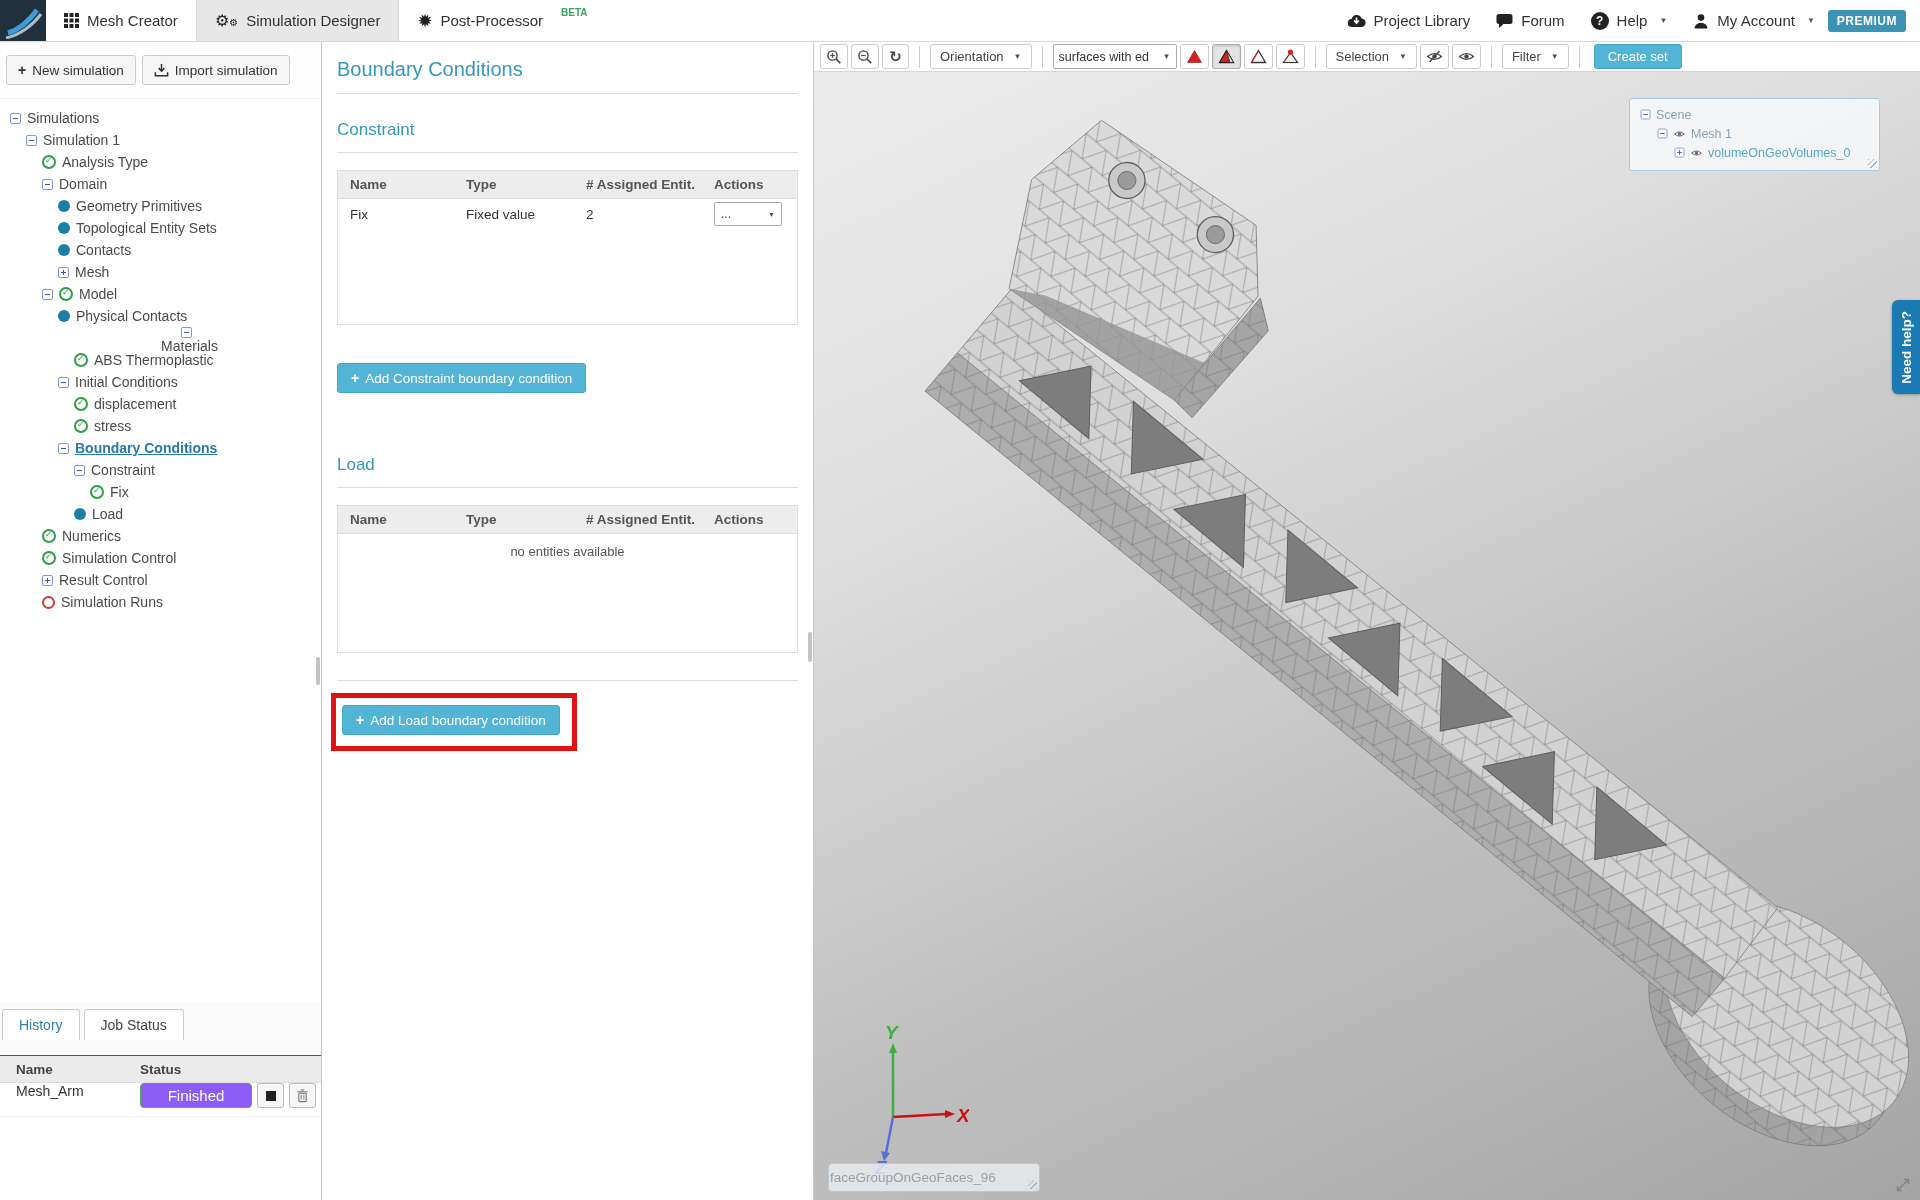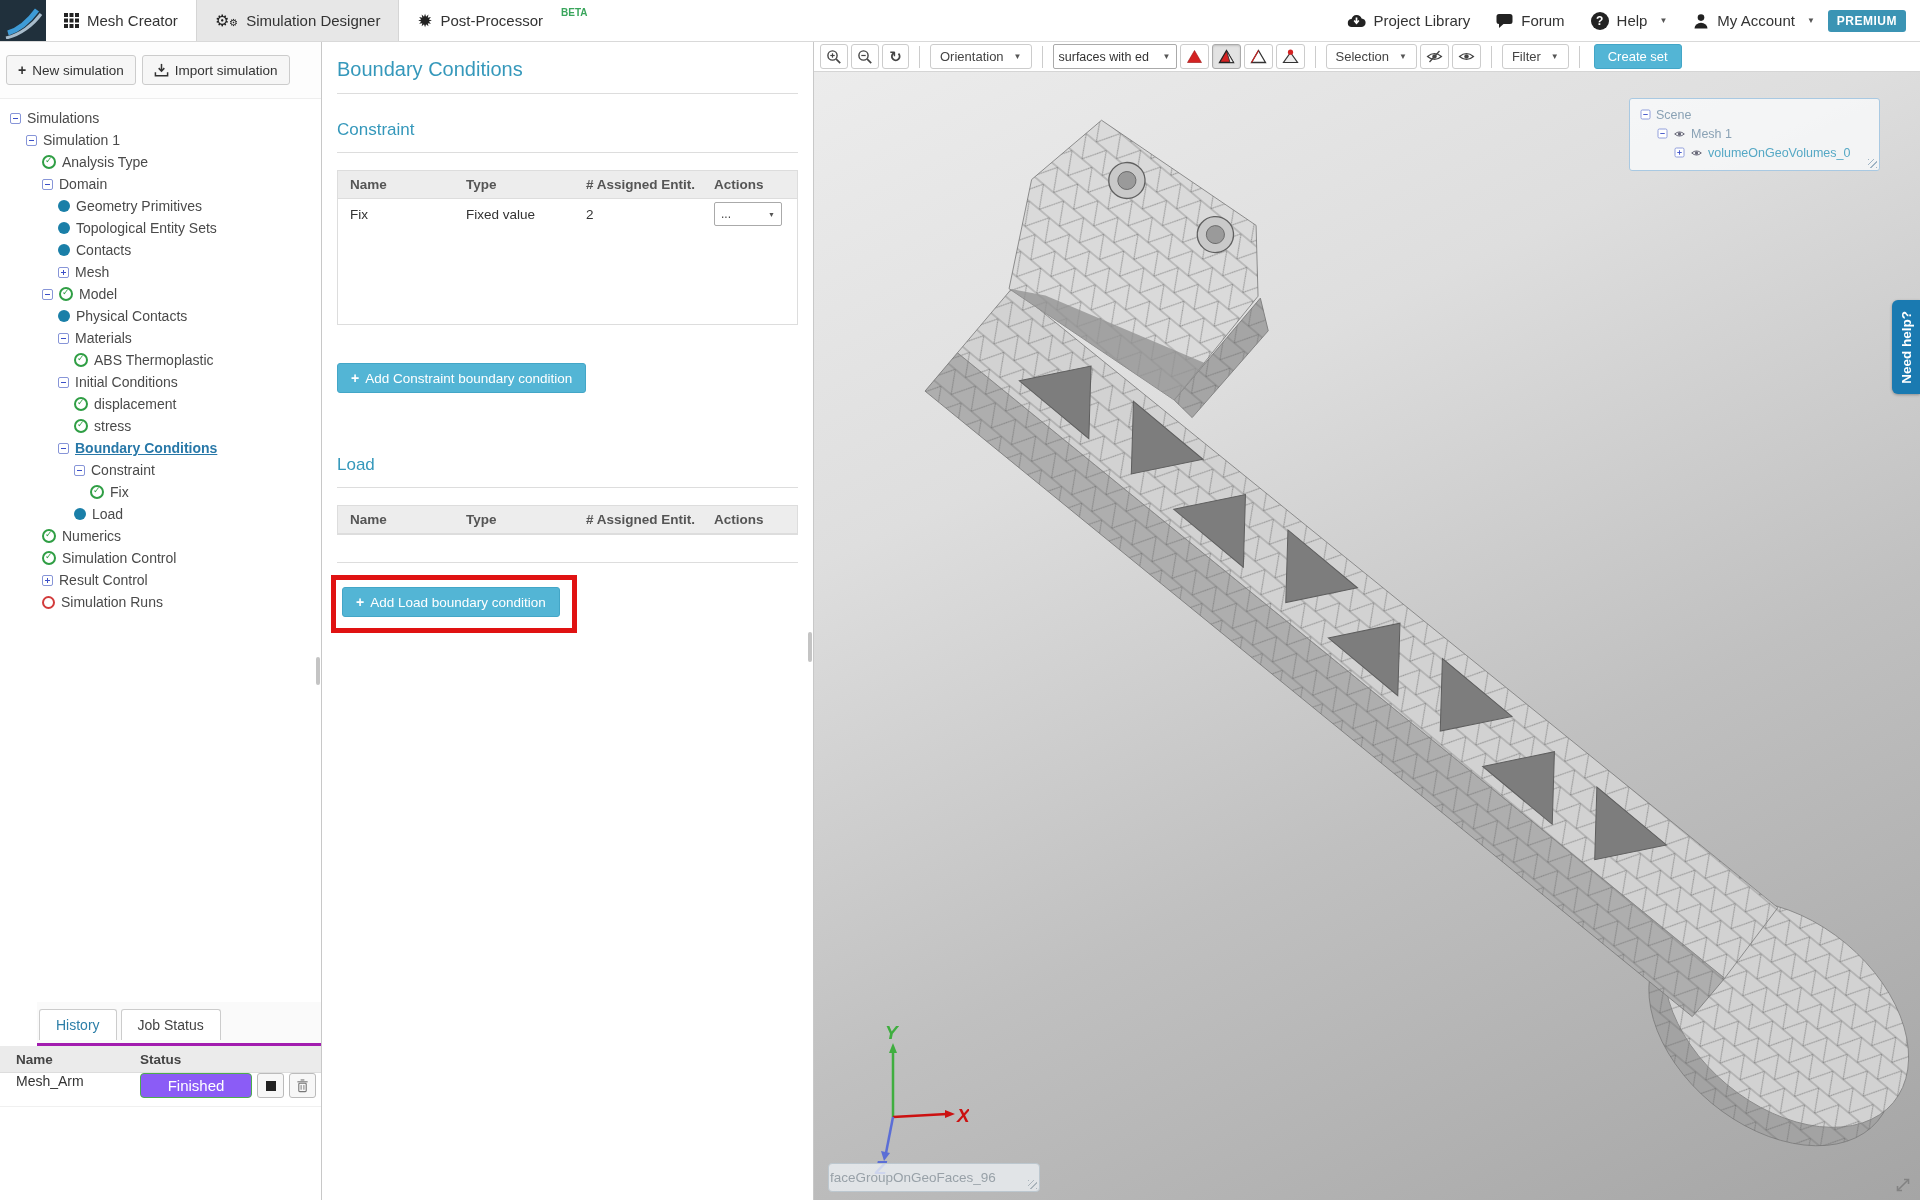--- a/index.html
+++ b/index.html
@@ -38,21 +38,21 @@
   .ic-plus::after { content:""; position:absolute; top:2px; bottom:2px; left:4px; width:1px; background:#3c50c8; }
   .ic-check { width:14px; height:14px; border:2px solid #2f9e44; border-radius:50%; position:relative; background:#fff; }
   .ic-check::before { content:"\2713"; position:absolute; left:1px; top:-2px; font-size:9px; font-weight:bold; color:#2f9e44; }
   .ic-dot { width:12px; height:12px; border-radius:50%; background:#1a7fa8; }
   .ic-radio { width:13px; height:13px; border-radius:50%; border:2px solid #d23b3b; background:#fff; }
   .tree-row.selected .tlabel { color:#2878a8; font-weight:bold; text-decoration:underline; }
   .scroll-thumb { position:absolute; width:4px; border-radius:2px; background:#c4c4c4; }
 
   
   .bottom-panel { height:198px; }
-  .bp-tabs { display:flex; padding:6px 0 4px 2px; border-bottom:3px solid #a21caf; background:#fafafa;margin-left:37px; }
+  .bp-tabs { display:flex; padding:6px 0 16px 2px; border-bottom:1px solid #a21caf; background:#fafafa; }
   .bp-tab { border:1px solid #ccc; border-bottom:none; background:#fff; padding:7px 16px; font-size:14px; color:#444;
     border-radius:3px 3px 0 0; margin-right:4px; cursor:pointer; position:relative; top:1px; }
   .bp-tab.active { color:#2d7fa8; }
   .bp-header { display:flex; background:#ebebeb; border-bottom:1px solid #ddd; font-size:13.5px; font-weight:bold; color:#444; height:27px; align-items:center; }
   .bp-col-name { width:140px; padding-left:16px; }
   .bp-row { display:flex; align-items:flex-start; height:34px; font-size:14px; border-bottom:1px solid #f0f0f0; }
   .badge-finished { background:#8b5cf6; border:1px solid #4cae4c; color:#fff; font-size:15px; border-radius:4px;
     width:112px; height:25px; display:inline-flex; align-items:center; justify-content:center; cursor:pointer; }
   .mini-btn { width:27px; height:25px; border:1px solid #bbb; background:#f7f7f7; border-radius:3px; display:inline-flex;
     align-items:center; justify-content:center; margin-left:5px; cursor:pointer; }
@@ -233,21 +233,21 @@
         </div>
         <div class="tree-row" style="padding-left: 36px;">
           <span class="tico ic-minus"></span>
           <span class="tico ic-check"></span>
           <span class="tlabel">Model</span>
         </div>
         <div class="tree-row" style="padding-left: 52px;">
           <span class="tico ic-dot"></span>
           <span class="tlabel">Physical Contacts</span>
         </div>
-        <div class="tree-row" style="padding-left: 52px;">
+        <div class="tree-row" style="padding-left: 52px; flex-direction: column;">
           <span class="tico ic-minus"></span>
           <span class="tlabel">Materials</span>
         </div>
         <div class="tree-row" style="padding-left: 68px;">
           <span class="tico ic-check"></span>
           <span class="tlabel">ABS Thermoplastic</span>
         </div>
         <div class="tree-row" style="padding-left: 52px;">
           <span class="tico ic-minus"></span>
           <span class="tlabel">Initial Conditions</span>
@@ -360,20 +360,23 @@
     <h2 class="section-title" style="margin-top:62px;">Load</h2>
     <hr class="hr">
 
     <div class="tbl">
       <div class="tbl-head">
         <div class="c-name">Name</div>
         <div class="c-type">Type</div>
         <div class="c-assigned"># Assigned Entit.</div>
         <div class="c-actions">Actions</div>
       </div>
+      <div class="tbl-body-load">
+        <div class="empty-text">no entities available</div>
+      </div>
     </div>
 
     <hr class="hr" style="margin-top:27px;">
 
     <div class="annotation-red">
       <button class="btn-teal">
         <span class="plus">+</span>
         <span>Add Load boundary condition</span>
       </button>
     </div>

